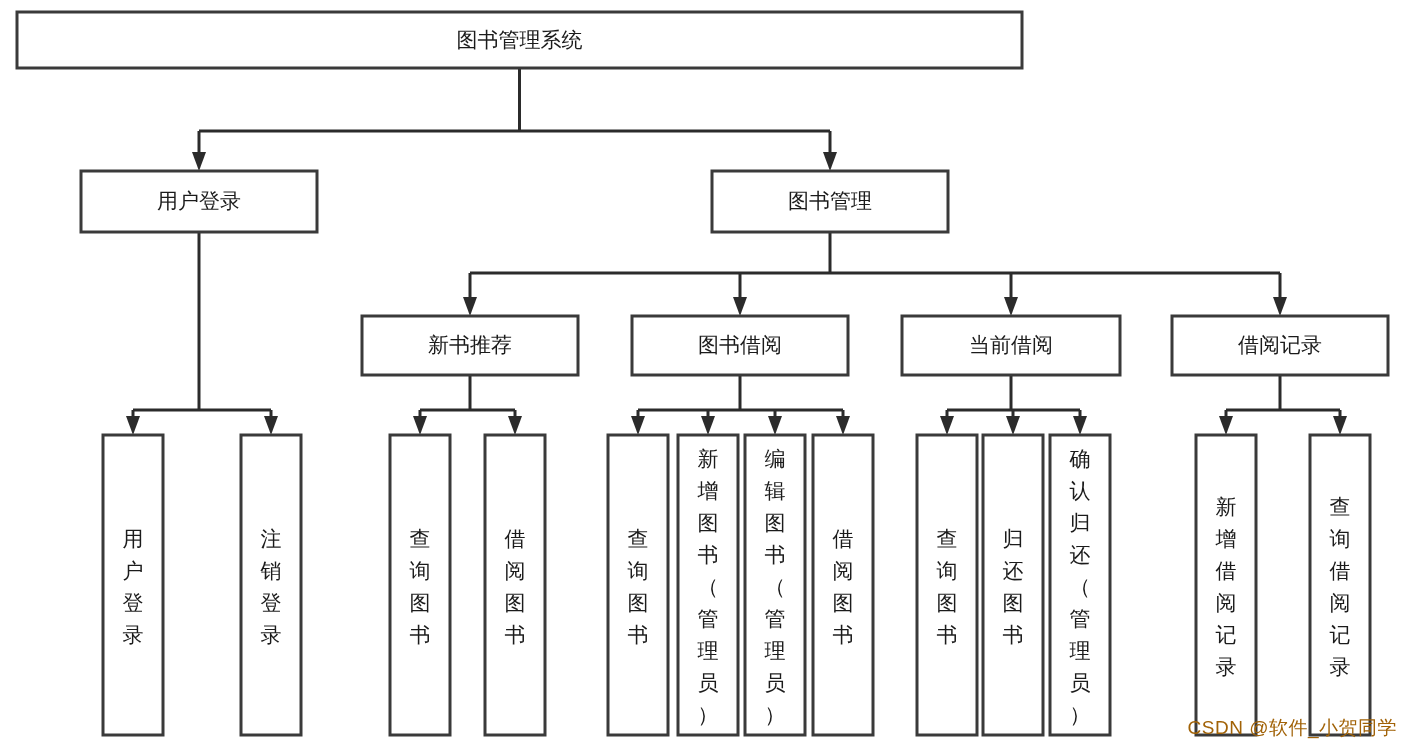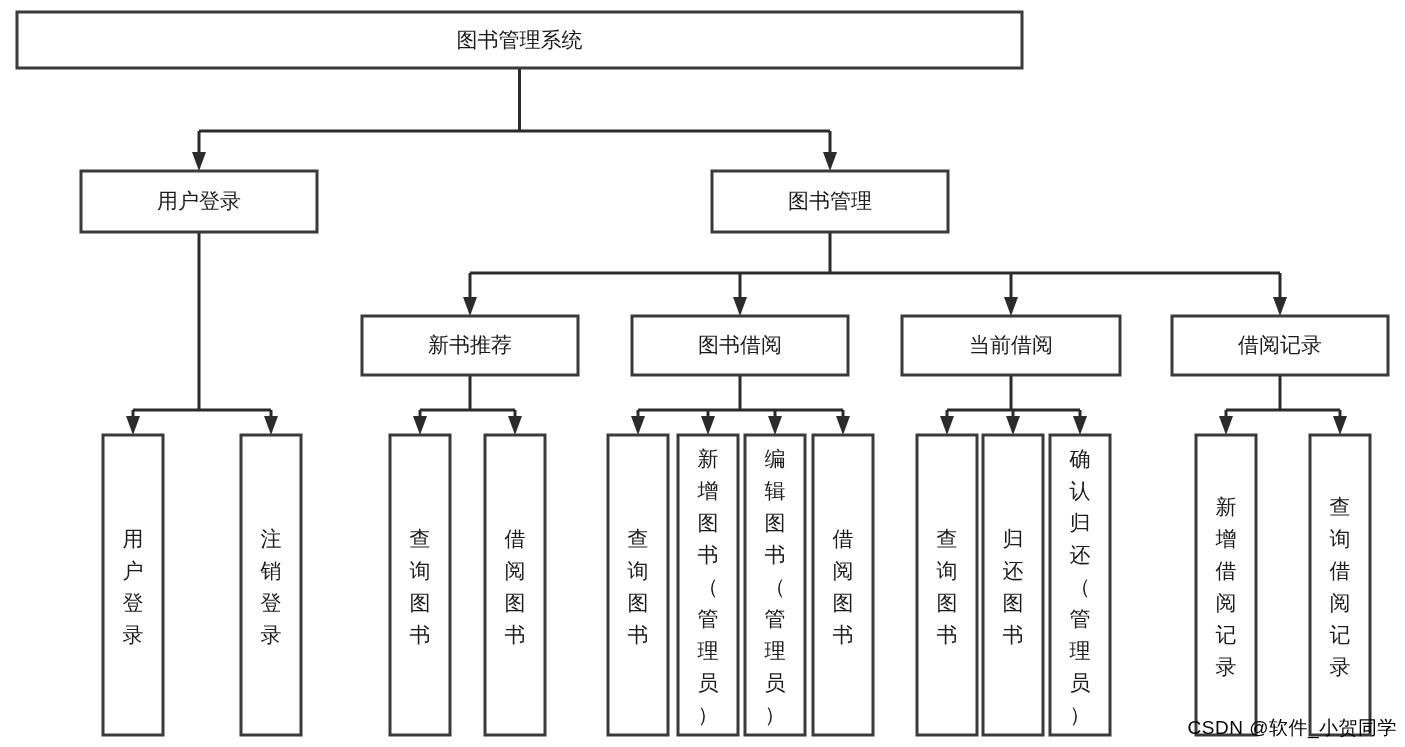--- a/index.html
+++ b/index.html
@@ -54,21 +54,21 @@
   .arrow-head {
     fill: #2b2b2b;
     stroke: none;
   }
   .watermark {
     position: absolute;
     right: 8px;
     bottom: 6px;
     font-family: "Liberation Sans", "DejaVu Sans", sans-serif;
     font-size: 19px;
-    color: #000000;
+    color: #a16207;
     white-space: nowrap;
     letter-spacing: 0.5px;
   }
 </style>
 </head>
 <body>
 
 <div id="diagram-root">
   <svg class="diagram-svg" viewBox="0 0 1405 747">
     <defs></defs>

